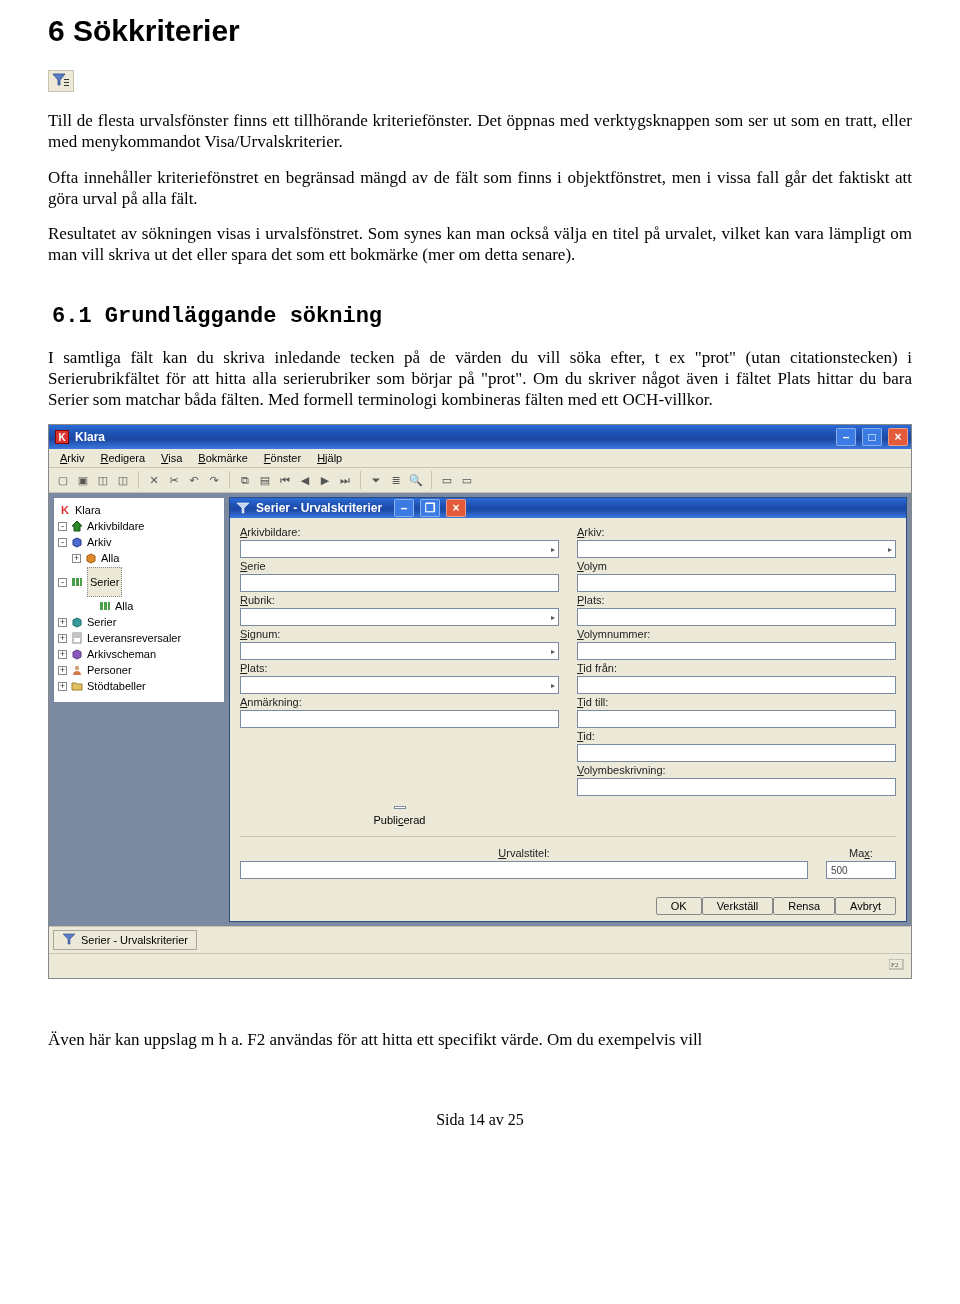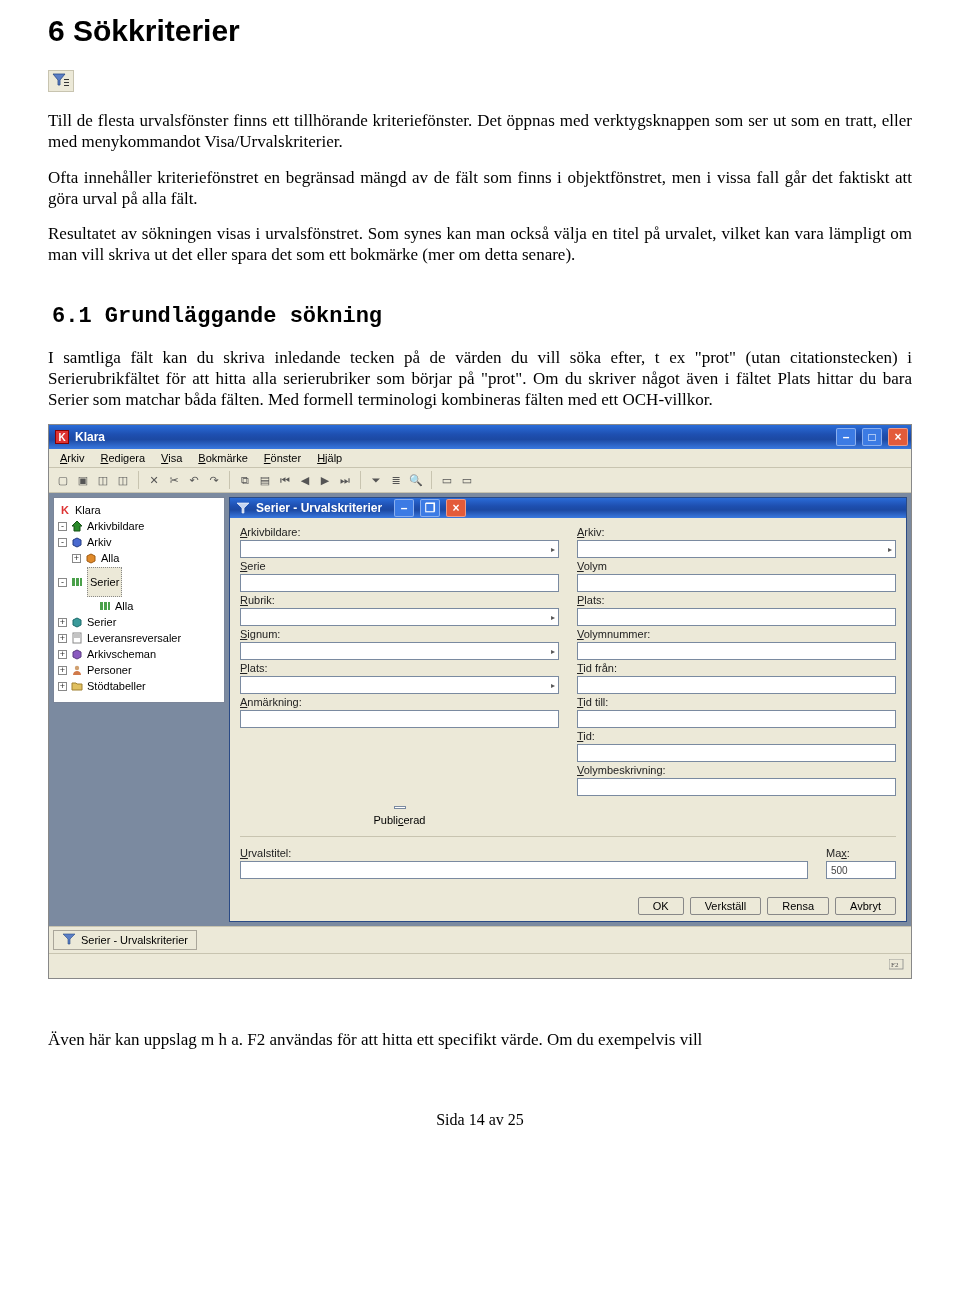--- a/index.html
+++ b/index.html
@@ -148,30 +148,30 @@
     background:#fff; border:1px solid #7a8aa0; height:18px; width:100%;
     display:flex; align-items:center; justify-content:flex-end; padding: 0 3px;
     font-size:10px; color:#444;
   }
   .inp.plain { justify-content:flex-start; }
   .inp .tri { font-size:8px; color:#555; }
   .check-row { display:flex; align-items:center; gap:5px; height:20px; margin-top:8px;flex-direction:column;}
   .check-row .box { width:12px; height:12px; border:1px solid #7a8aa0; background:#fff; }
   .button-row {
     grid-column: 1 / span 2;
-    display:flex; justify-content:flex-end; gap:6px;
+    display:flex; justify-content:flex-end; gap:0;
     margin-top:10px; padding-top:6px;
   }
   .btn {
     background:#ece9d8; border:1px solid #888; padding:2px 14px; font-size:11px;
     border-radius:2px;
   }
   .urval-row {
     grid-column: 1 / span 2;
-    display:flex; gap:18px; margin-top:8px; border-top:1px solid #c8c4b0; padding-top:10px;
+    display:flex; gap:18px; margin-top:8px; border-top:1px solid #c8c4b0; padding-top:10px;text-align:center;
   }
   .urval-row .fld:first-child { flex:1; }
   .urval-row .fld:last-child { width:70px; }
   .urval-row .inp { justify-content:flex-start; padding-left:4px;}
 
   .taskbar {
     display:flex; align-items:center; background:#ece9d8;
     border-top:1px solid #c8c4b0; padding:3px 4px; gap:6px;
   }
   .taskbtn {

